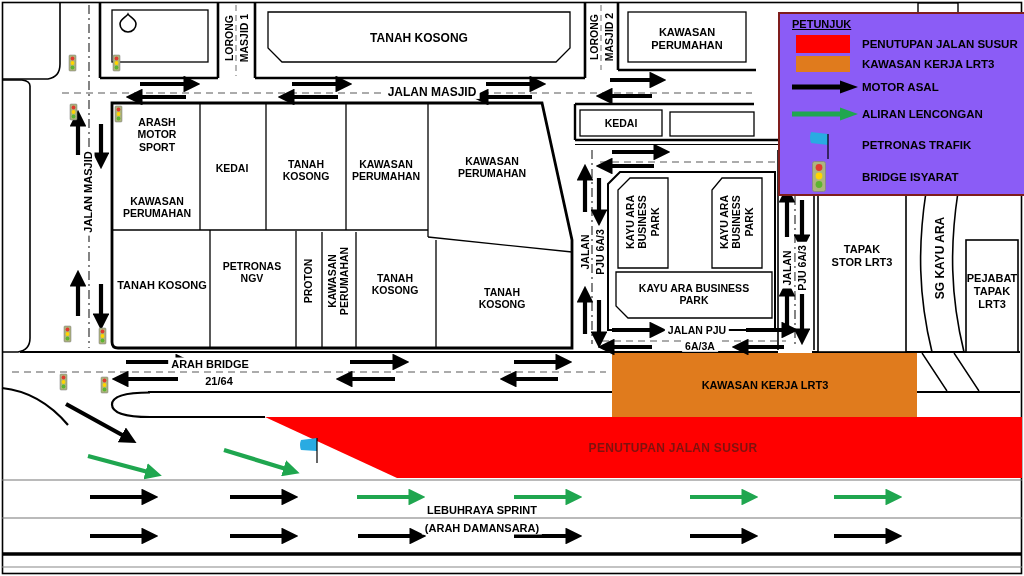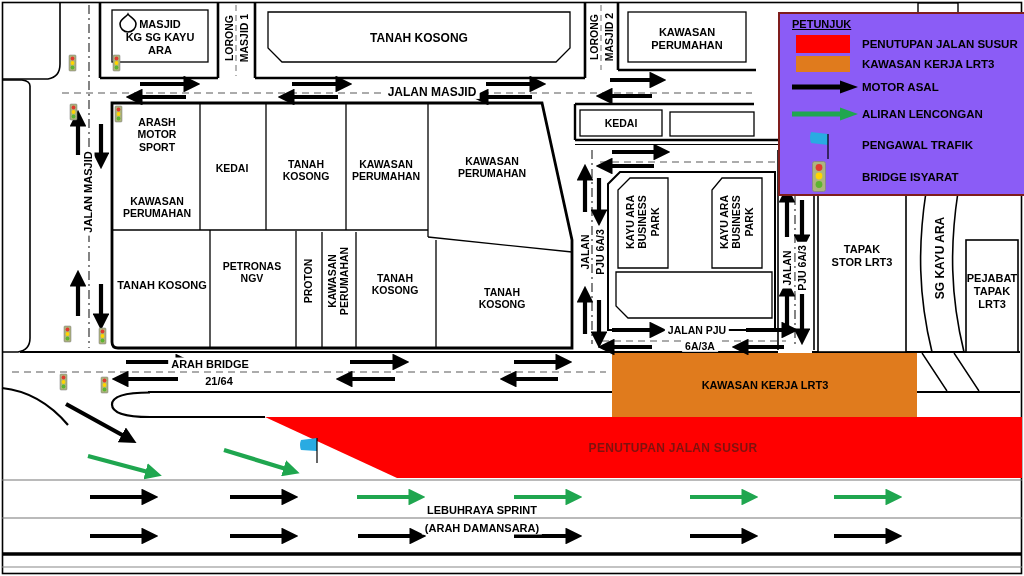--- a/index.html
+++ b/index.html
@@ -187,23 +187,20 @@
         <use href="#tl" x="99" y="328"></use>
     <use href="#tl" x="60" y="374"></use>
         <use href="#tl" x="101" y="377"></use>
   </g>
   <g transform="translate(301,438)">
     <use href="#flagdef"></use>
   </g>
   <path d="M128,14 C129.5,17 136,19 136,24 A8,8 0 1,1 120,24 C120,19 126.5,17 128,14 Z" fill="#fff" stroke="#000" stroke-width="1.6"></path>
 </svg>
 
-<div class="lbl s11" style="left:160px;top:37px">MASJID
-KG SG KAYU
-ARA</div>
 <div class="lbl v" style="left:229px;top:38px">LORONG</div>
 <div class="lbl v" style="left:244px;top:38px">MASJID 1</div>
 <div class="lbl s12" style="left:419px;top:38px">TANAH KOSONG</div>
 <div class="lbl v" style="left:594px;top:37px">LORONG</div>
 <div class="lbl v" style="left:609px;top:37px">MASJID 2</div>
 <div class="lbl s11" style="left:687px;top:39px">KAWASAN
 PERUMAHAN</div>
 <div class="lbl s12 wbg" style="left:432px;top:92px">JALAN MASJID</div>
 <div class="lbl v s11 wbg" style="left:88px;top:192px">JALAN MASJID</div>
 
@@ -235,20 +232,22 @@
 
 <div class="lbl" style="left:621px;top:123px">KEDAI</div>
 <div class="lbl v wbg" style="left:585px;top:252px">JALAN</div>
 <div class="lbl v wbg" style="left:600px;top:252px">PJU 6A/3</div>
 <div class="lbl v" style="left:643px;top:222px">KAYU ARA
 BUSINESS
 PARK</div>
 <div class="lbl v" style="left:737px;top:222px">KAYU ARA
 BUSINESS
 PARK</div>
+<div class="lbl" style="left:694px;top:294px">KAYU ARA BUSINESS
+PARK</div>
 <div class="lbl wbg" style="left:697px;top:330px">JALAN PJU</div>
 <div class="lbl wbg" style="left:700px;top:346px">6A/3A</div>
 <div class="lbl v wbg" style="left:787px;top:268px">JALAN</div>
 <div class="lbl v wbg" style="left:802px;top:268px">PJU 6A/3</div>
 
 <div class="lbl s11" style="left:862px;top:256px">TAPAK
 STOR LRT3</div>
 <div class="lbl v s12" style="left:940px;top:258px">SG KAYU ARA</div>
 <div class="lbl s11" style="left:992px;top:291px">PEJABAT
 TAPAK
@@ -277,21 +276,21 @@
   <svg class="ic" style="left:12px;top:93px" width="66" height="14">
     <line x1="0" y1="7" x2="48" y2="7" stroke="#1FA64F" stroke-width="5"></line>
     <polygon points="48,0.5 66,7 48,13.5" fill="#1FA64F"></polygon>
   </svg>
   <div class="ll" style="top:100px">ALIRAN LENCONGAN</div>
 
   <svg class="ic" style="left:28px;top:118px" width="26" height="28">
     <path d="M20,2 L3,0 Q1,6 3,11 L20,13 Z" fill="#29ABE2"></path>
     <line x1="20" y1="2" x2="20" y2="27" stroke="#000" stroke-width="1.2"></line>
   </svg>
-  <div class="ll" style="top:131px">PENGAWAL TRAFIK</div>
+  <div class="ll" style="top:131px">PETRONAS TRAFIK</div>
 
   <svg class="ic" style="left:32px;top:147px" width="15" height="32">
     <rect x="0.5" y="0.5" width="13" height="30" rx="2" fill="#aeb47e" stroke="#888"></rect>
     <circle cx="7" cy="6.5" r="3.4" fill="#e03a2f"></circle>
     <circle cx="7" cy="15" r="3.4" fill="#ffd400"></circle>
     <circle cx="7" cy="23.5" r="3.4" fill="#5cb531"></circle>
   </svg>
   <div class="ll" style="top:163px">BRIDGE ISYARAT</div>
 </div>
 

